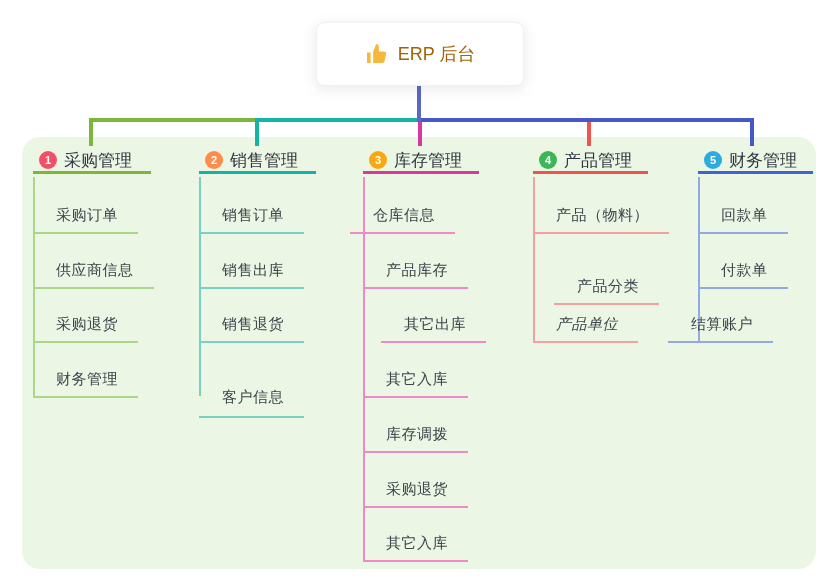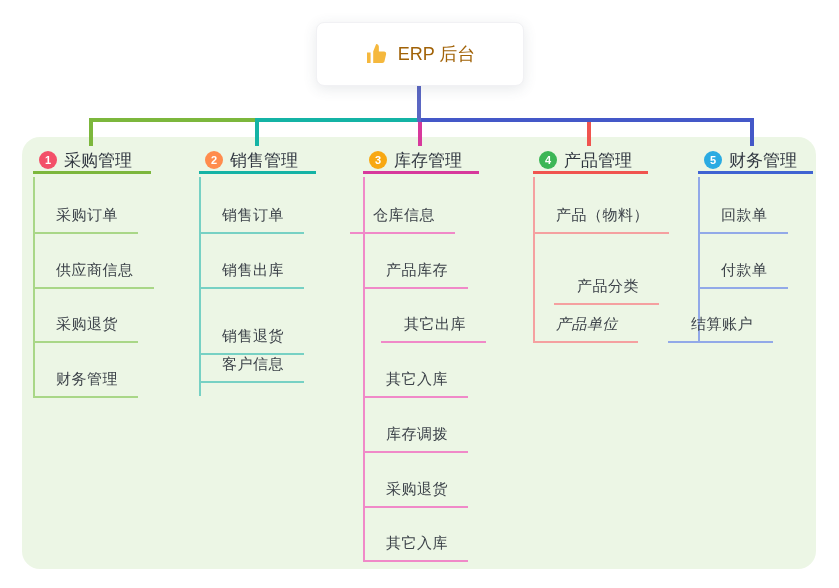--- a/index.html
+++ b/index.html
@@ -80,22 +80,22 @@
       <div class="child-row" style="left: 33px; top: 257px; border-bottom: 2px solid rgb(169, 215, 135);">供应商信息</div>
       <div class="child-row" style="left: 33px; top: 311px; border-bottom: 2px solid rgb(169, 215, 135);">采购退货</div>
       <div class="child-row" style="left: 33px; top: 366px; border-bottom: 2px solid rgb(169, 215, 135);">财务管理</div>
       <div class="branch-header" style="left: 199px; min-width: 117px; border-bottom: 3px solid rgb(20, 179, 165);">
         <span class="badge" style="background: rgb(255, 140, 77);">2</span>
         <span>销售管理</span>
       </div>
       <div class="vline" style="left: 199px; top: 177px; height: 219px; background: rgb(119, 209, 196);"></div>
       <div class="child-row" style="left: 199px; top: 202px; border-bottom: 2px solid rgb(119, 209, 196);">销售订单</div>
       <div class="child-row" style="left: 199px; top: 257px; border-bottom: 2px solid rgb(119, 209, 196);">销售出库</div>
-      <div class="child-row" style="left: 199px; top: 311px; border-bottom: 2px solid rgb(119, 209, 196); margin-top: 12px;">销售退货</div>
-      <div class="child-row" style="left: 199px; top: 351px; border-bottom: 2px solid rgb(119, 209, 196);">客户信息</div>
+      <div class="child-row" style="left: 199px; top: 311px; border-bottom: 2px solid rgb(119, 209, 196);">销售退货</div>
+      <div class="child-row" style="left: 199px; top: 386px; border-bottom: 2px solid rgb(119, 209, 196); font-family: Liberation Mono, monospace;">客户信息</div>
       <div class="branch-header" style="left: 363px; min-width: 116px; border-bottom: 3px solid rgb(215, 57, 156);">
         <span class="badge" style="background: rgb(248, 168, 18);">3</span>
         <span>库存管理</span>
       </div>
       <div class="vline" style="left: 363px; top: 177px; height: 383px; background: rgb(240, 137, 200);"></div>
       <div class="child-row" style="left: 350px; top: 202px; border-bottom: 2px solid rgb(240, 137, 200);">仓库信息</div>
       <div class="child-row" style="left: 363px; top: 257px; border-bottom: 2px solid rgb(240, 137, 200);">产品库存</div>
       <div class="child-row" style="left: 363px; top: 311px; border-bottom: 2px solid rgb(240, 137, 200); margin-left: 18px;">其它出库</div>
       <div class="child-row" style="left: 363px; top: 366px; border-bottom: 2px solid rgb(240, 137, 200);">其它入库</div>
       <div class="child-row" style="left: 363px; top: 421px; border-bottom: 2px solid rgb(240, 137, 200);">库存调拨</div>

